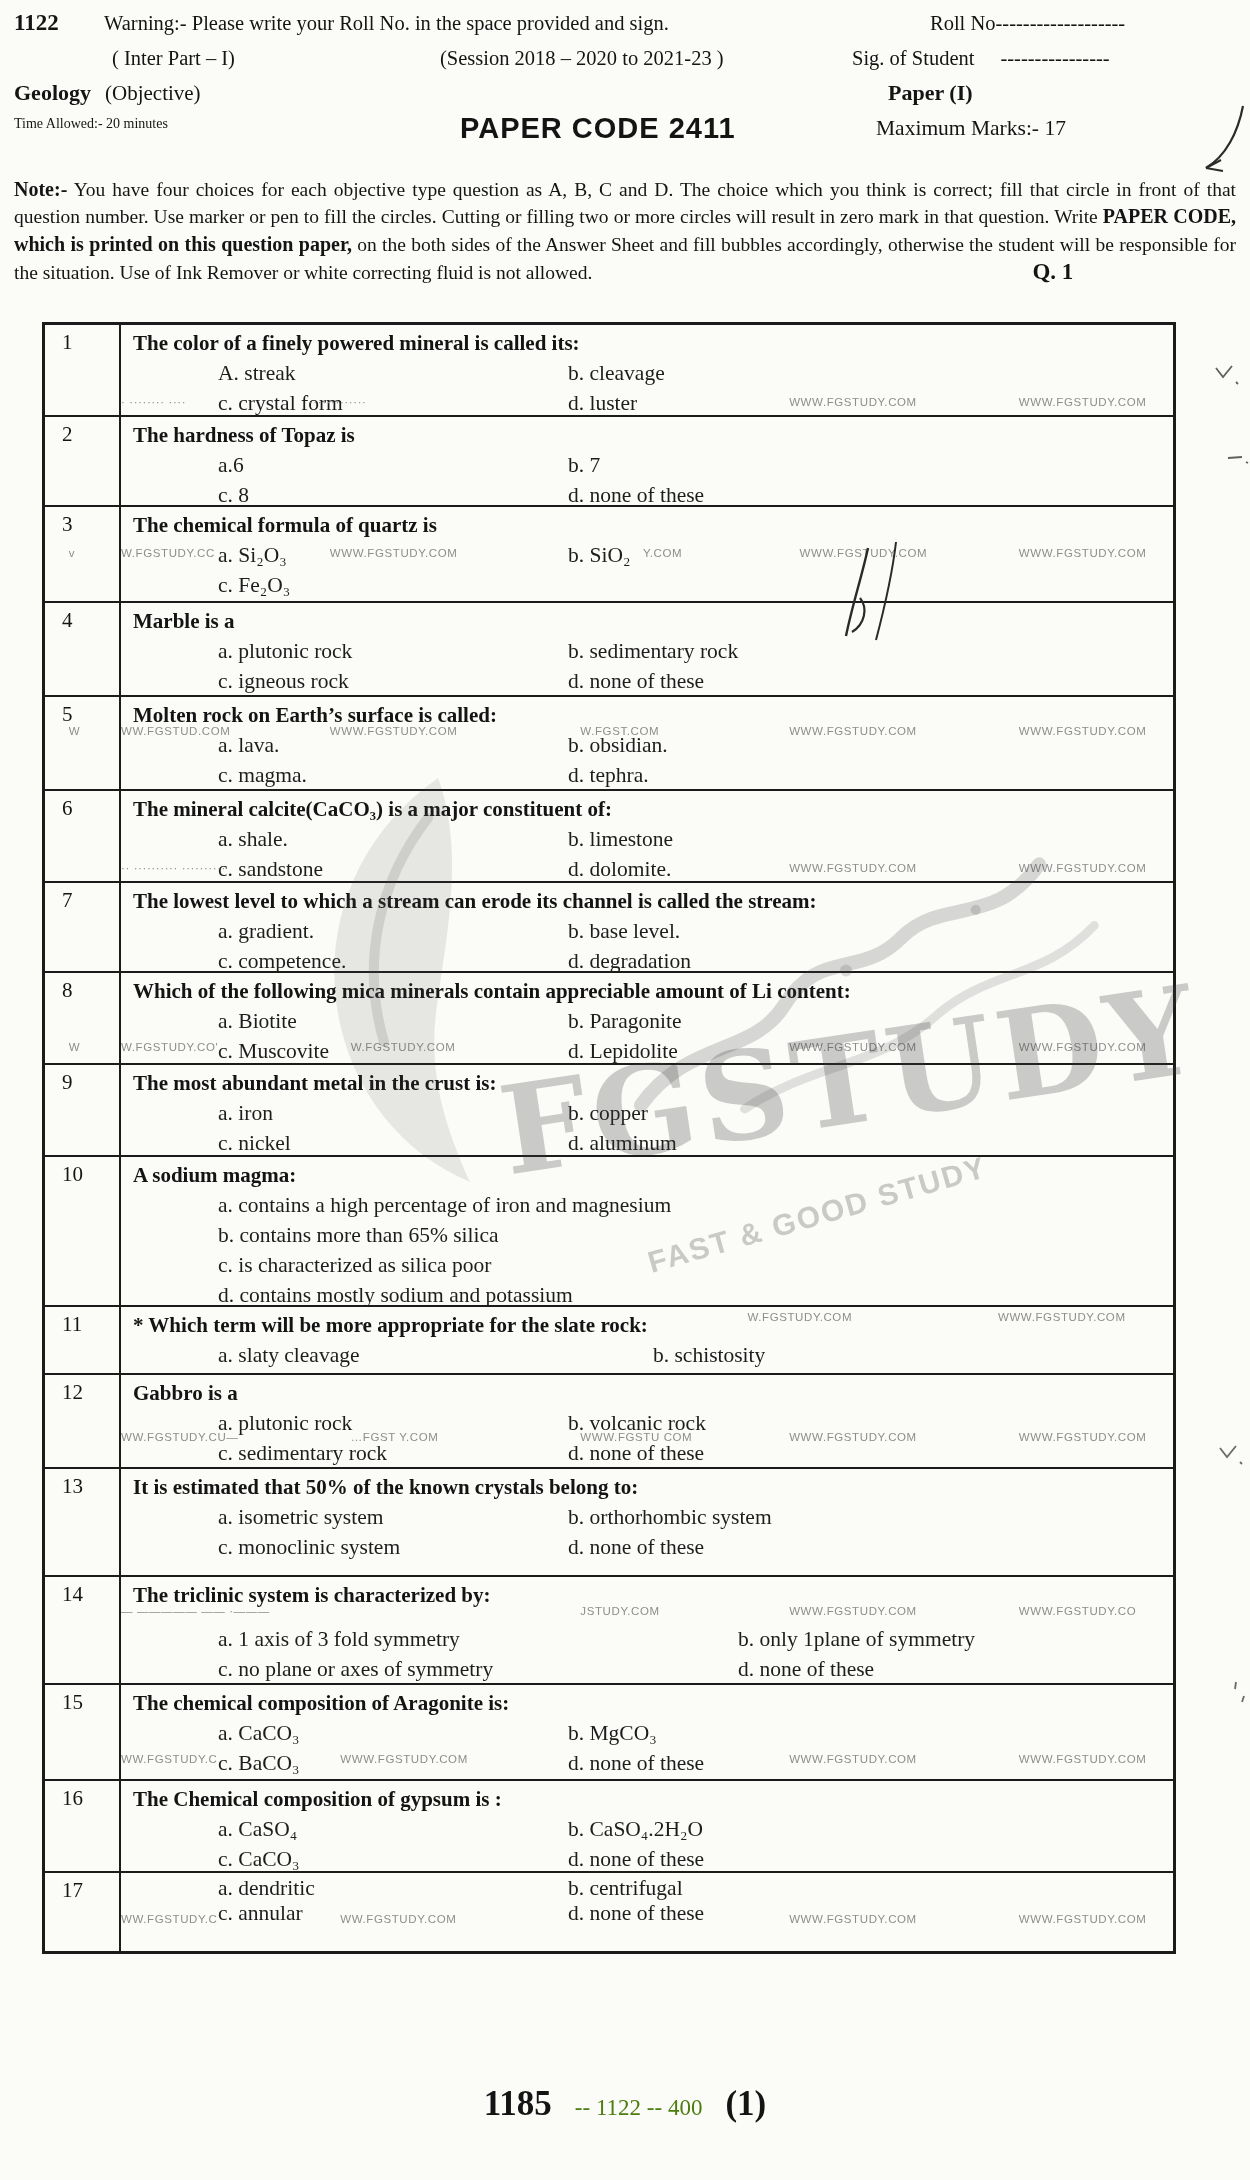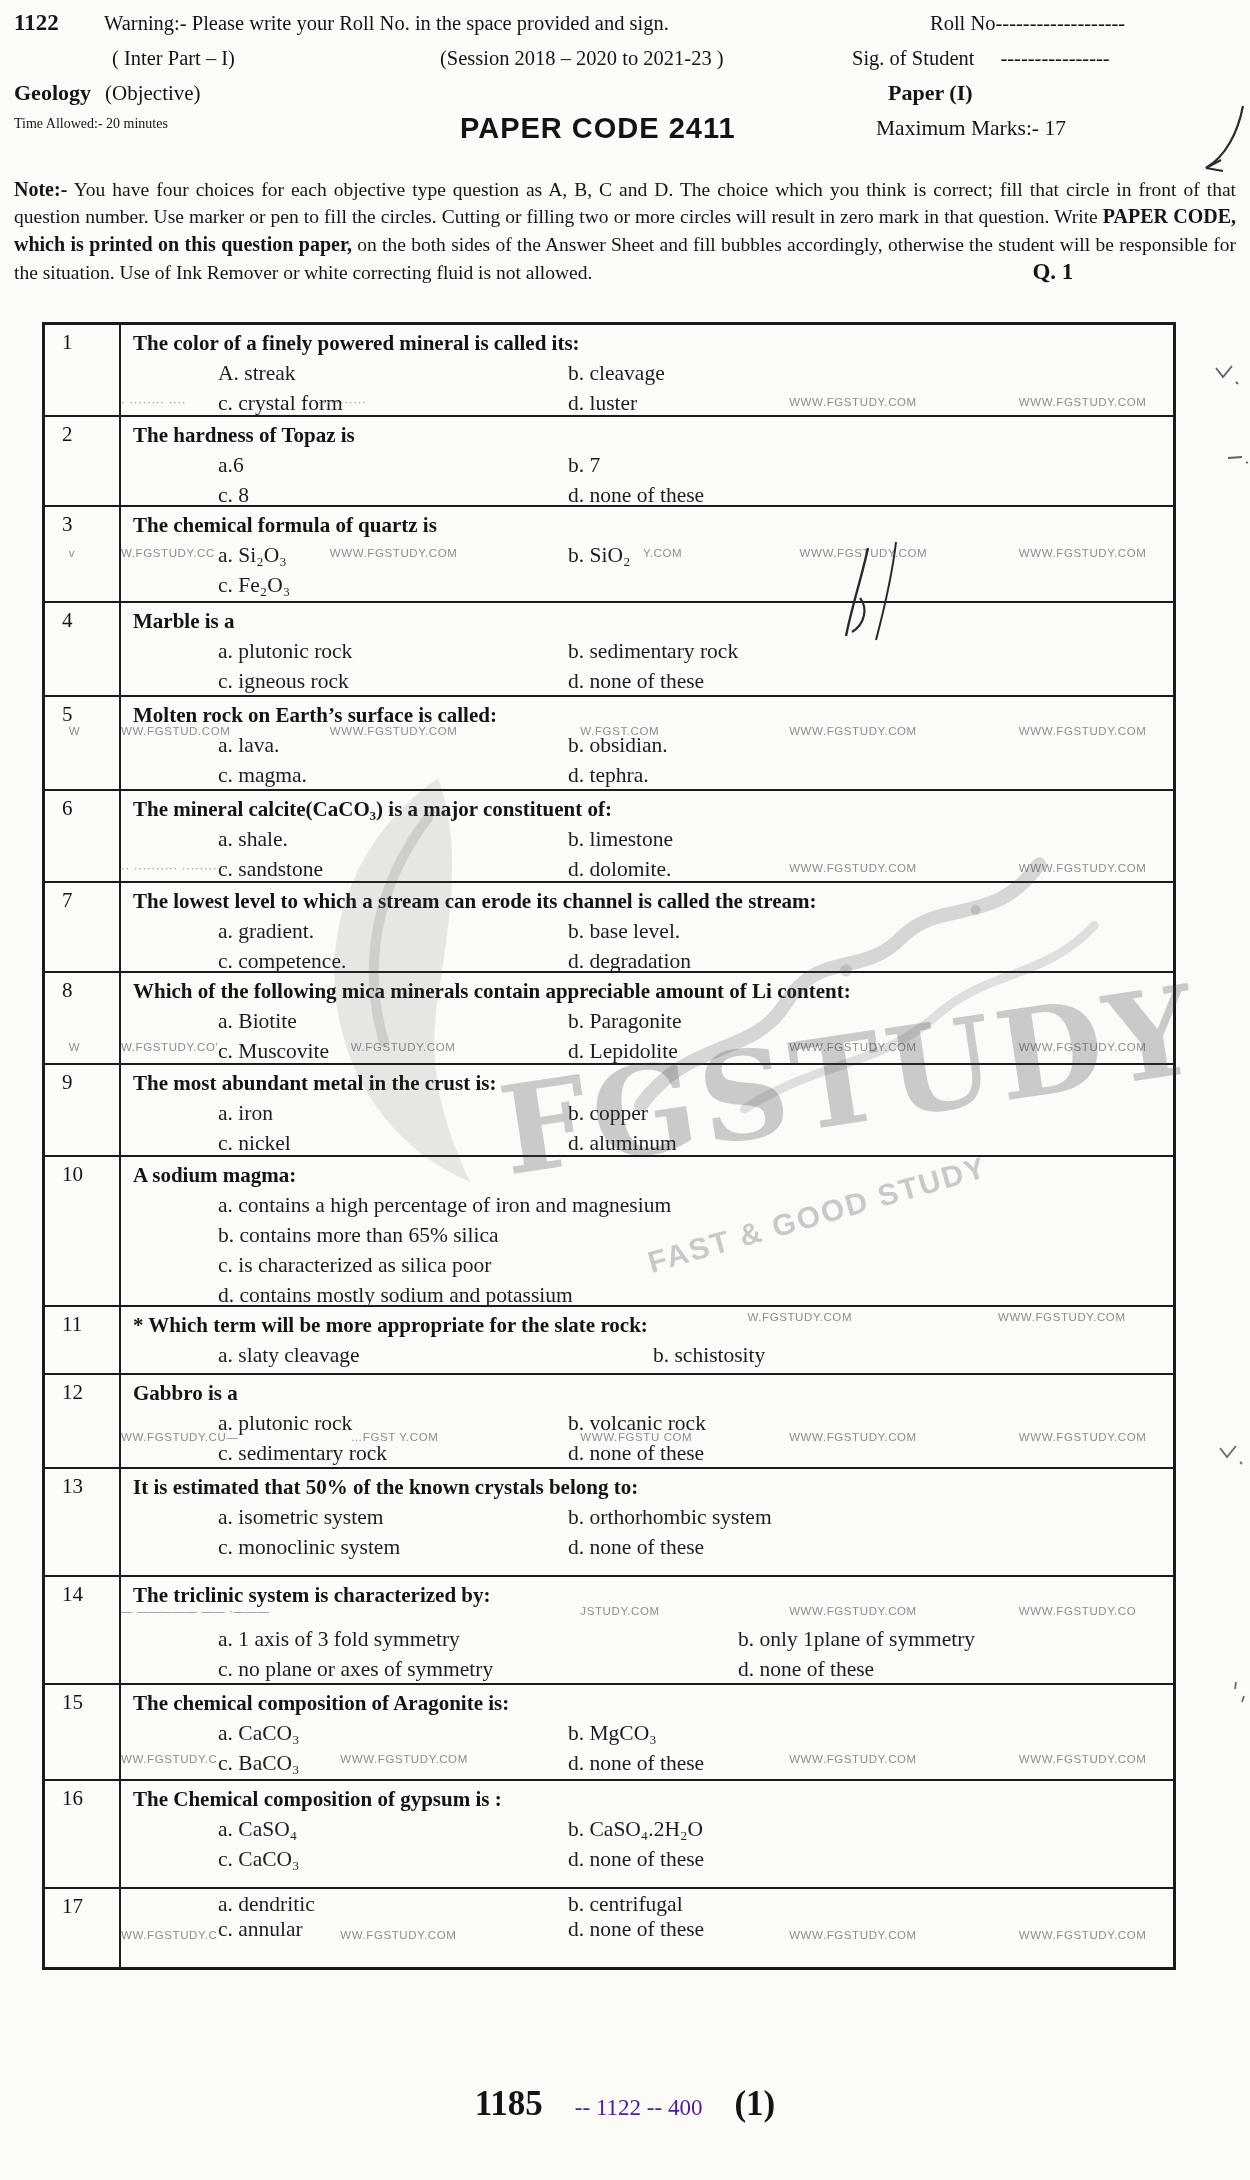--- a/index.html
+++ b/index.html
@@ -55,23 +55,23 @@
   #big-wm{position:absolute;left:0;top:0;width:100%;height:100%;pointer-events:none;z-index:4;}
   #wm-logo{position:absolute;left:498px;top:1008px;font-family:"DejaVu Serif","Liberation Serif",serif;
            font-weight:bold;font-size:122px;letter-spacing:5px;color:rgba(60,60,60,0.26);
            transform:rotate(-8.5deg);}
   #wm-tagline{position:absolute;left:642px;top:1198px;font-family:"Liberation Sans","DejaVu Sans",sans-serif;
               font-weight:bold;font-size:30px;letter-spacing:2px;color:rgba(85,85,85,0.30);
               transform:rotate(-16deg);}
   .penline{position:absolute;pointer-events:none;z-index:5;}
   
   #footer{position:absolute;left:0;top:2084px;width:100%;display:flex;
-          justify-content:center;align-items:baseline;gap:32px;}
+          justify-content:center;align-items:baseline;gap:23px;}
   .f-big{font-size:35px;font-weight:bold;}
-  .f-mid{font-size:23px;color:#4c1d95;}
+  .f-mid{font-size:23px;color:#4d7c0f;}
 </style>
 </head>
 <body>
 
 <span class="abs" id="code-number">1122</span>
 <span class="abs" id="warning-line">Warning:-  Please write your Roll No. in the space provided and sign.</span>
 <span class="abs" id="roll-no">Roll No-------------------</span>
 <span class="abs" id="inter-part">( Inter Part – I)</span>
 <span class="abs" id="session">(Session   2018 – 2020  to  2021-23 )</span>
 <span class="abs" id="sig-line">
@@ -333,21 +333,21 @@
         </div>
     <div class="wmstrip wm-c">
           <span class="wmtag" style="left: 0%;">WW.FGSTUDY.C</span>
           <span class="wmtag" style="left: 21%;">WWW.FGSTUDY.COM</span>
           <span class="wmtag" style="left: 64%;">WWW.FGSTUDY.COM</span>
           <span class="wmtag" style="left: 86%;">WWW.FGSTUDY.COM</span>
         </div>
       </div>
   </div>
 
-  <div class="qrow" style="height:108px">
+  <div class="qrow" style="height:92px">
     <div class="qnum">16</div>
     <div class="qbody">
         <div class="qtitle">The Chemical composition of gypsum is :</div>
       <div class="opts">
           <span class="opt">a. CaSO₄</span>
           <span class="opt">b. CaSO₄.2H₂O</span>
           <span class="opt">c. CaCO₃</span>
           <span class="opt">d. none of these</span>
         </div>
     </div>

